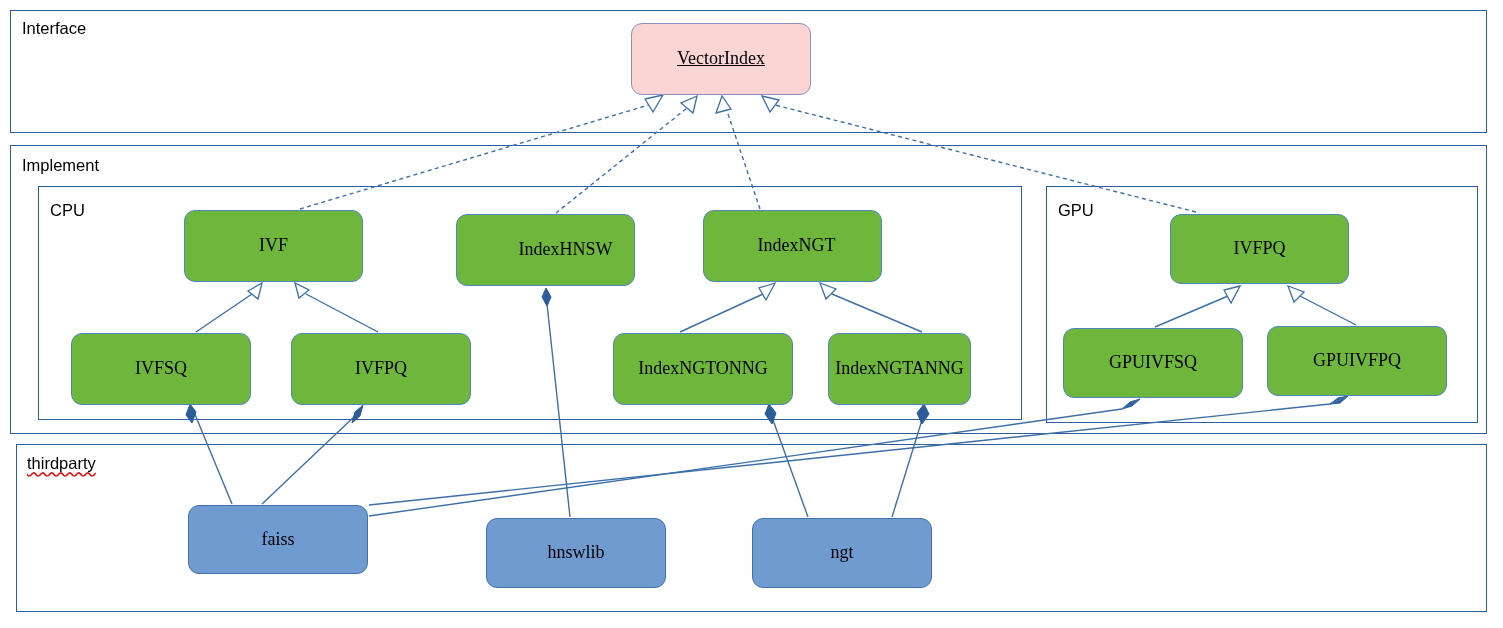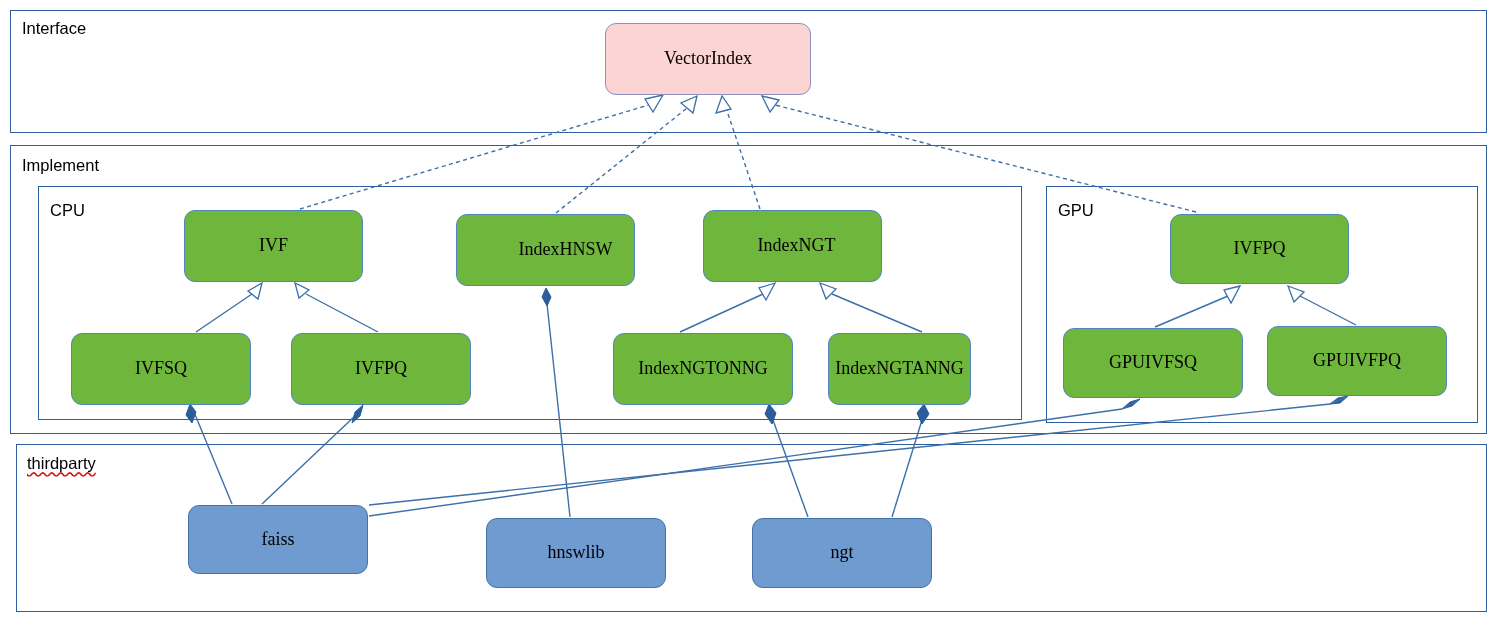--- a/index.html
+++ b/index.html
@@ -199,21 +199,21 @@
       <line class="edge-solid" x1="808" y1="517" x2="773" y2="420"></line>
       <polygon class="diamond-filled" points="769,404 776,413 772,424 765,414"></polygon>
     </g>
 
     <g>
       <line class="edge-solid" x1="892" y1="517" x2="922" y2="420"></line>
       <polygon class="diamond-filled" points="924,404 929,414 922,424 917,413"></polygon>
     </g>
   </svg>
 
-  <div class="node pink" style="left:605px; top:23px; width:206px; height:72px;">
+  <div class="node pink" style="left:631px; top:23px; width:180px; height:72px;text-decoration:underline;">
     <span>VectorIndex</span>
   </div>
 
   <div class="node green" style="left:184px; top:210px; width:179px; height:72px;">
     <span>IVF</span>
   </div>
 
   <div class="node green" style="left:456px; top:214px; width:179px; height:72px;padding-left:44px;">
     <span>IndexHNSW</span>
   </div>

